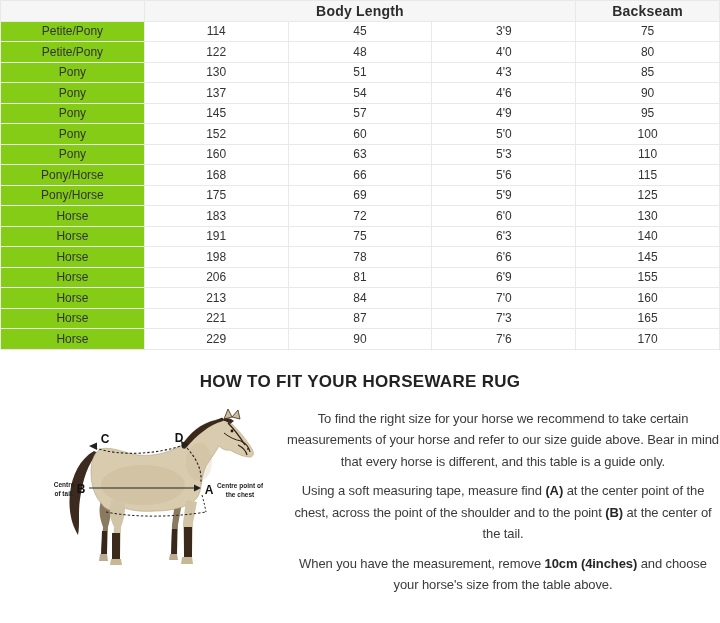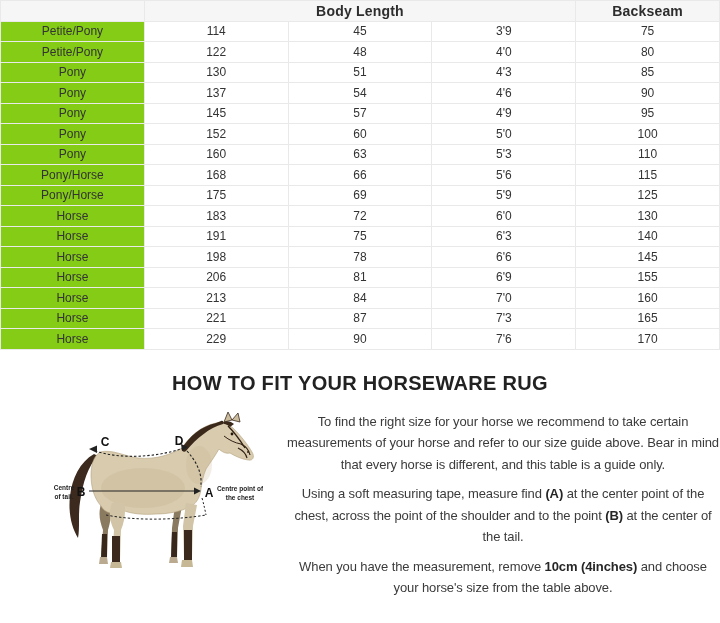--- a/index.html
+++ b/index.html
@@ -38,21 +38,21 @@
     color: #333;
   }
   table.size-table td.size-col {
     background: #84cc16;
   }
   
   .fit-section { margin-top: 22px; }
   .fit-title {
     margin: 0 0 15px 0;
     text-align: center;
-    font-size: 20px;
+    font-size: 17px;
     font-weight: bold;
     letter-spacing: 0.3px;
     color: #222;
   }
   .fit-content {
     display: flex;
     align-items: flex-start;
     padding-left: 48px;
     gap: 24px;
   }

